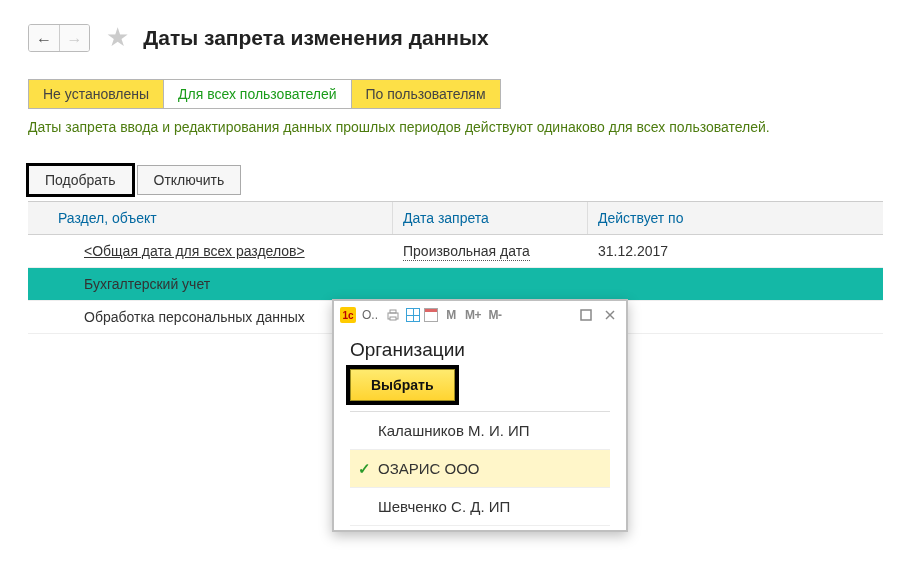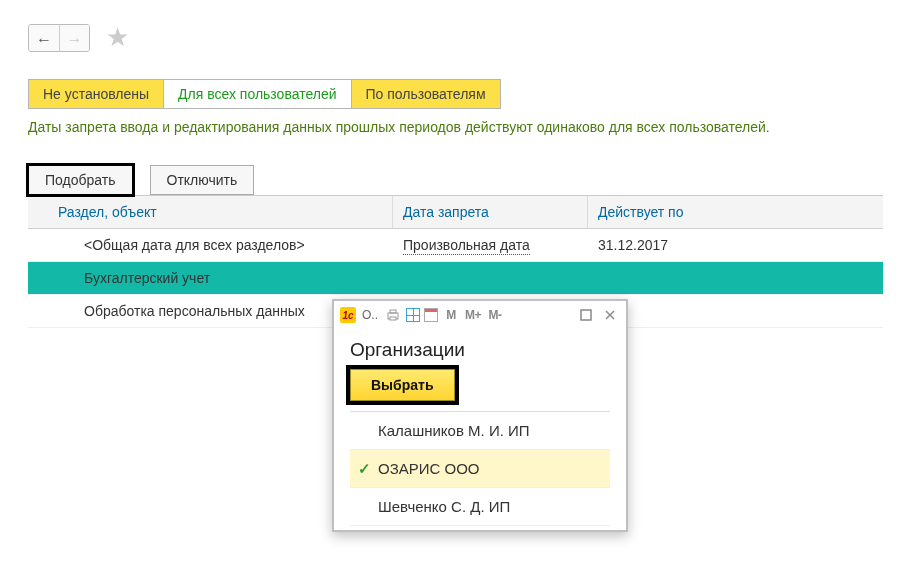--- a/index.html
+++ b/index.html
@@ -45,21 +45,21 @@
   .tab.active {
     background: #fff;
     color: #1a9c1a;
     font-weight: 500;
     box-shadow: inset 0 -2px 0 rgba(0,0,0,0);
   }
 
   .desc { color: #4d7c0f; margin: 8px 0 30px 0; font-size: 14px; }
 
   
-  .toolbar { display: flex; gap: 17px; }
+  .toolbar { display: flex; gap: 4px; margin-bottom: 6px; }
   .btn {
     border: 1px solid #aaa;
     background: #f7f7f7;
     padding: 6px 16px;
     font-size: 14px;
     cursor: pointer;
     color: #333;
   }
   .btn.highlight-frame { outline: 3px solid #000; outline-offset: -1px; }
 
@@ -70,21 +70,21 @@
     background: #f4f4f4;
     border-bottom: 1px solid #d0d0d0;
   }
   .col1 { flex: 0 0 365px; padding: 8px 10px 8px 30px; }
   .col2 { flex: 0 0 195px; padding: 8px 10px; }
   .col3 { flex: 1 1 auto; padding: 8px 10px; }
   .tbl-head > div { border-right: 1px solid #ddd; color: #0369a1; font-size: 14px; }
   .tbl-head > div:last-child { border-right: none; }
   .tbl-row { border-bottom: 1px solid #eee; }
   .tbl-row .col1 { padding-left: 56px; }
-  .row-main .col1 { padding-left: 56px; }
+  .row-main .col1 { padding-left: 56px; text-decoration: underline; }
   .row-child .col1 { padding-left: 56px; }
   .row-sel { background: #14b8a6; }
   .underline-dotted { border-bottom: 1px dotted #555; padding-bottom: 1px; cursor: pointer; }
 
   
   .popup {
     position: absolute;
     left: 332px; top: 299px;
     width: 296px;
     border: 2px solid #bfbfbf;
@@ -100,21 +100,20 @@
     color: #666;
     font-size: 12px;
   }
   .popup-ico {
     width: 16px; height: 16px;
     background: #ffcb00;
     color: #b00;
     font-size: 10px; font-weight: bold;
     display: flex; align-items: center; justify-content: center;
     border-radius: 2px;
-    font-style: italic;
   }
   .ti { width: 18px; height: 18px; display:flex; align-items:center; justify-content:center; color:#888; font-size:13px; }
   .ti.mm { font-size: 12px; font-weight: bold; color:#888; letter-spacing:-0.5px; }
   .ti.grid { border:1px solid #3aa3d8; width:14px; height:14px; background: linear-gradient(#fff,#fff) padding-box; position:relative;}
   .ti.grid::before, .ti.grid::after { content:""; position:absolute; background:#3aa3d8; }
   .ti.grid::before { left:50%; top:0; bottom:0; width:1px; }
   .ti.grid::after  { top:50%; left:0; right:0; height:1px; }
   .ti.cal { border:1px solid #aaa; width:14px; height:14px; position:relative; background:#fff; }
   .ti.cal::before { content:""; position:absolute; top:0; left:0; right:0; height:3px; background:#d66; }
   .popup-title-txt { flex: 0 0 auto; margin: 0 2px 0 2px; }
@@ -155,20 +154,21 @@
   <div class="header-row">
     <div class="nav-btns">
       <button class="nav-btn">
         <span>←</span>
       </button>
       <button class="nav-btn disabled">
         <span>→</span>
       </button>
     </div>
     <span class="star-ico">★</span>
+    <span class="page-title">Даты запрета изменения данных</span>
   </div>
 
   <div class="tabs">
     <div class="tab">Не установлены</div>
     <div class="tab active">Для всех пользователей</div>
     <div class="tab">По пользователям</div>
   </div>
 
   <div class="desc">Даты запрета ввода и редактирования данных прошлых периодов действуют одинаково для всех пользователей.</div>
 

